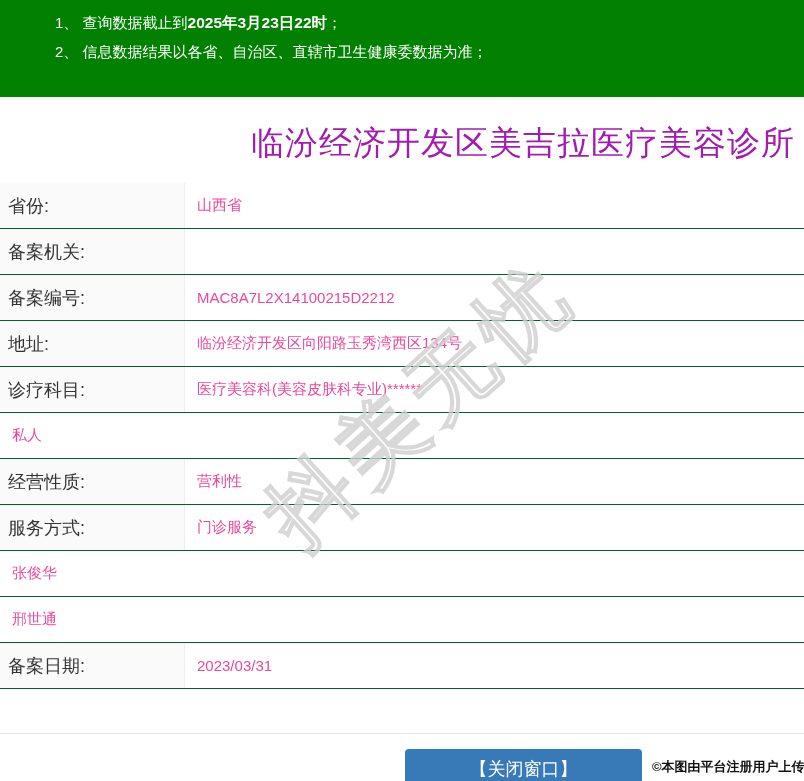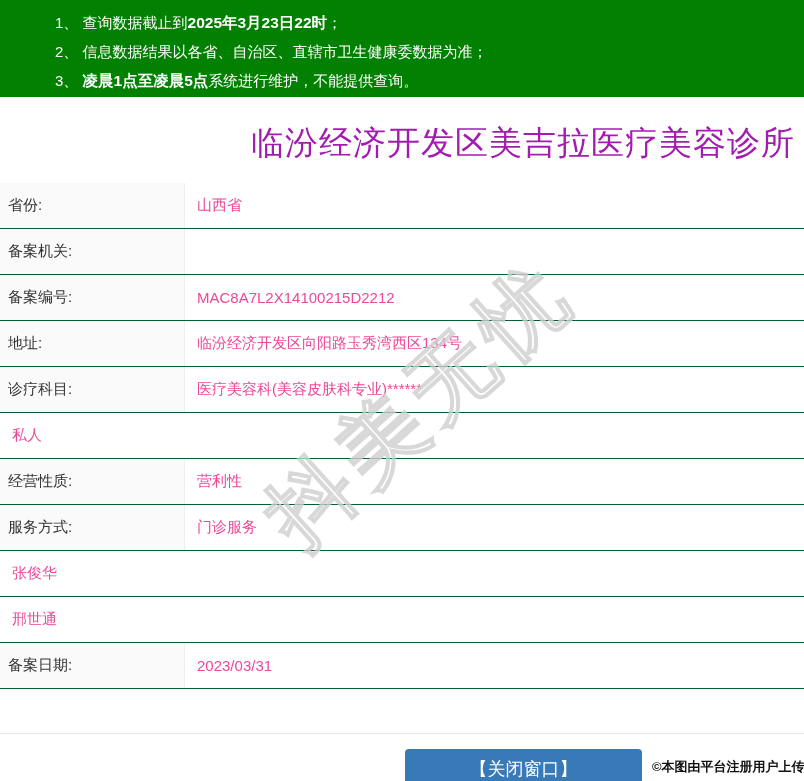--- a/index.html
+++ b/index.html
@@ -9,21 +9,21 @@
   .banner{background:#028002;height:97px;box-sizing:border-box;padding:8px 10px 0 55px;}
   .banner-line{color:#fff;font-size:15px;line-height:29px;white-space:nowrap;}
   .banner-line b{font-weight:700;font-size:15.5px;}
   
   .title{margin:24px 0 0 242px;height:44px;line-height:44px;text-align:center;
          font-size:33px;font-weight:400;color:#a21caf;letter-spacing:1px;white-space:nowrap;}
   
   .record-table{margin-top:18px;width:804px;}
   .record-row{display:flex;height:45px;border-bottom:1px solid #006030;}
   .cell-label{width:185px;box-sizing:border-box;background:#fafafa;border-right:1px solid #eee;
-              padding-left:8px;display:flex;align-items:center;font-size:15px;color:#333;}
+              padding-left:8px;display:flex;align-items:center;font-size:18px;color:#333;}
   .cell-value{flex:1;display:flex;align-items:center;padding-left:12px;font-size:15px;color:#ec4899;}
   
   .watermark{position:absolute;left:280px;top:485px;font-size:84px;line-height:90px;
              letter-spacing:10px;font-weight:700;color:transparent;
              -webkit-text-stroke:1.5px #cfcfcf;transform:rotate(-42deg);
              transform-origin:0 50%;pointer-events:none;white-space:nowrap;opacity:.8;}
   
   .footer{margin-top:44px;border-top:1px solid #e8e8e8;padding-top:15px;}
   .close-button{display:block;margin-left:405px;width:237px;height:40px;background:#3879b8;
                 border:none;border-radius:4px;color:#fff;font-size:18px;line-height:38px;
@@ -33,21 +33,20 @@
                 white-space:nowrap;}
 </style>
 </head>
 <body>
 
 <div class="page">
 
   <div class="banner">
     <div class="banner-line"><span>1、 查询数据截止到</span><b>2025年3月23日22时</b><span>；</span></div>
     <div class="banner-line"><span>2、 信息数据结果以各省、自治区、直辖市卫生健康委数据为准；</span><b></b><span></span></div>
-    <div class="banner-line"><span>3、 </span><b>凌晨1点至凌晨5点</b><span>系统进行维护，不能提供查询。</span></div>
   </div>
 
   <div class="title">临汾经济开发区美吉拉医疗美容诊所</div>
 
   <div class="record-table">
     <div class="record-row">
       <div class="cell-label">省份:</div>
       <div class="cell-value">山西省</div>
     </div>
 

